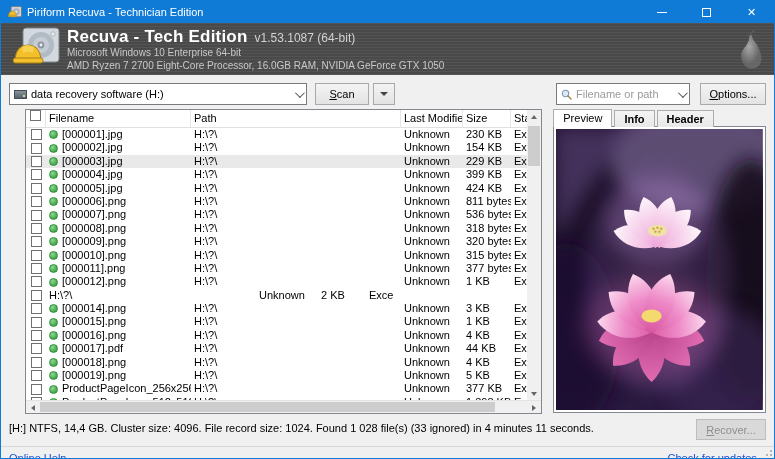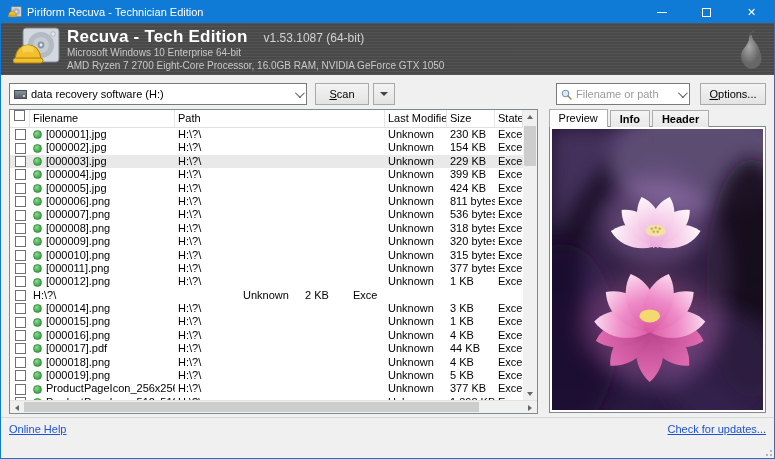--- a/index.html
+++ b/index.html
@@ -18,21 +18,21 @@
   .minbar { width:10px; height:1px; background:#fff; display:block; }
   .maxbox { width:9px; height:9px; border:1px solid #fff; display:block; }
   .closex { font-size:11px; color:#fff; line-height:1; }
 
   
   .banner { height:52px; background:#4d4d4d;
             background-image:repeating-linear-gradient(0deg, rgba(255,255,255,.04) 0 1px, rgba(0,0,0,.05) 1px 3px);
             position:relative; display:flex; align-items:center; }
   .banner .bigicon { width:48px; height:44px; margin:0 6px 0 12px; flex:none; }
   .bannertext { line-height:1; }
-  .btitle-row { display:flex; align-items:baseline; gap:16px; }
+  .btitle-row { display:flex; align-items:baseline; gap:7px; }
   .btitle { font-size:17px; font-weight:bold; color:#ffffff; letter-spacing:.2px; }
   .bversion { font-size:12px; color:#d2d2d2; }
   .bline { font-size:10px; color:#c8c8c8; margin-top:3px; }
   .pear { position:absolute; right:10px; top:6px; width:30px; height:42px; opacity:.85; }
 
   
   .toolbar { display:flex; align-items:center; margin:8px 8px 0 8px; height:22px; gap:2px; }
   .combo { height:22px; background:#fff; border:1px solid #7a7a7a; display:flex; align-items:center;
            padding:8px 4px; gap:4px; }
   .combo .lbl { flex:1 1 auto; white-space:nowrap; overflow:hidden; }
@@ -51,21 +51,21 @@
   .spacer { flex:1 1 auto; }
   .searchcombo { width:134px; color:#9a9a9a; }
   .magicon { width:11px; height:11px; flex:none; }
   .optbtn { width:66px; margin-left:8px; }
   .ak { display:inline-block; }
   .ak::first-letter { text-decoration:underline; }
 
   
   .main { display:flex; margin:4px 8px 0 8px; gap:11px; }
 
-  .listwrap { position:relative; width:530px; height:305px; border:1px solid #828790; background:#fff; }
+  .listwrap { position:relative; width:530px; height:305px; border:1px solid #828790; background:#fff;margin-left:16px; }
   .lheader { position:absolute; left:0; top:0; right:14px; height:18px; display:flex;
              background:#fff; border-bottom:1px solid #e0e0e0; align-items:center; }
   .hcell { height:18px; line-height:17px; border-right:1px solid #e5e5e5; padding:0 3px;
            white-space:nowrap; overflow:hidden; flex:none; }
   .lbody { position:absolute; left:0; top:18px; right:14px; bottom:13px; overflow:hidden; }
   .row { display:flex; height:13.4px; line-height:13.4px; align-items:center; white-space:nowrap; }
   .row.sel { background:#e9e9e9; }
   .c { flex:none; overflow:hidden; white-space:nowrap; padding:0 3px; }
   .w-check { width:20px; display:flex; justify-content:center; padding:0; }
   .w-name  { width:145px; display:flex; align-items:center; gap:4px; }
@@ -573,20 +573,26 @@
               <path d="M0,6 C-13,-7 -15,-30 0,-43 C15,-30 13,-7 0,6 Z" transform="rotate(-20)" fill="url(#petalPink)"></path>
               <path d="M0,6 C-13,-7 -15,-30 0,-43 C15,-30 13,-7 0,6 Z" transform="rotate(20)" fill="url(#petalPink)"></path>
               <ellipse cx="0" cy="-8" rx="8" ry="5" fill="#f3d96e"></ellipse>
             </g>
           </g>
         </svg>
       </div>
     </div>
   </div>
 
+  <div class="statusrow">
+    <span class="statustext">[H:] NTFS, 14,4 GB. Cluster size: 4096. File record size: 1024. Found 1 028 file(s) (33 ignored) in 4 minutes 11 seconds.</span>
+    <div class="recoverbtn">
+      <span class="ak">Recover...</span>
+    </div>
+  </div>
 
   <div class="footer">
     <a class="link">Online Help</a>
     <a class="link">Check for updates...</a>
   </div>
 
   <div class="grip">
     <i style="right:0;bottom:0;"></i>
       <i style="right:4px;bottom:0;"></i>
       <i style="right:0;bottom:4px;"></i>

